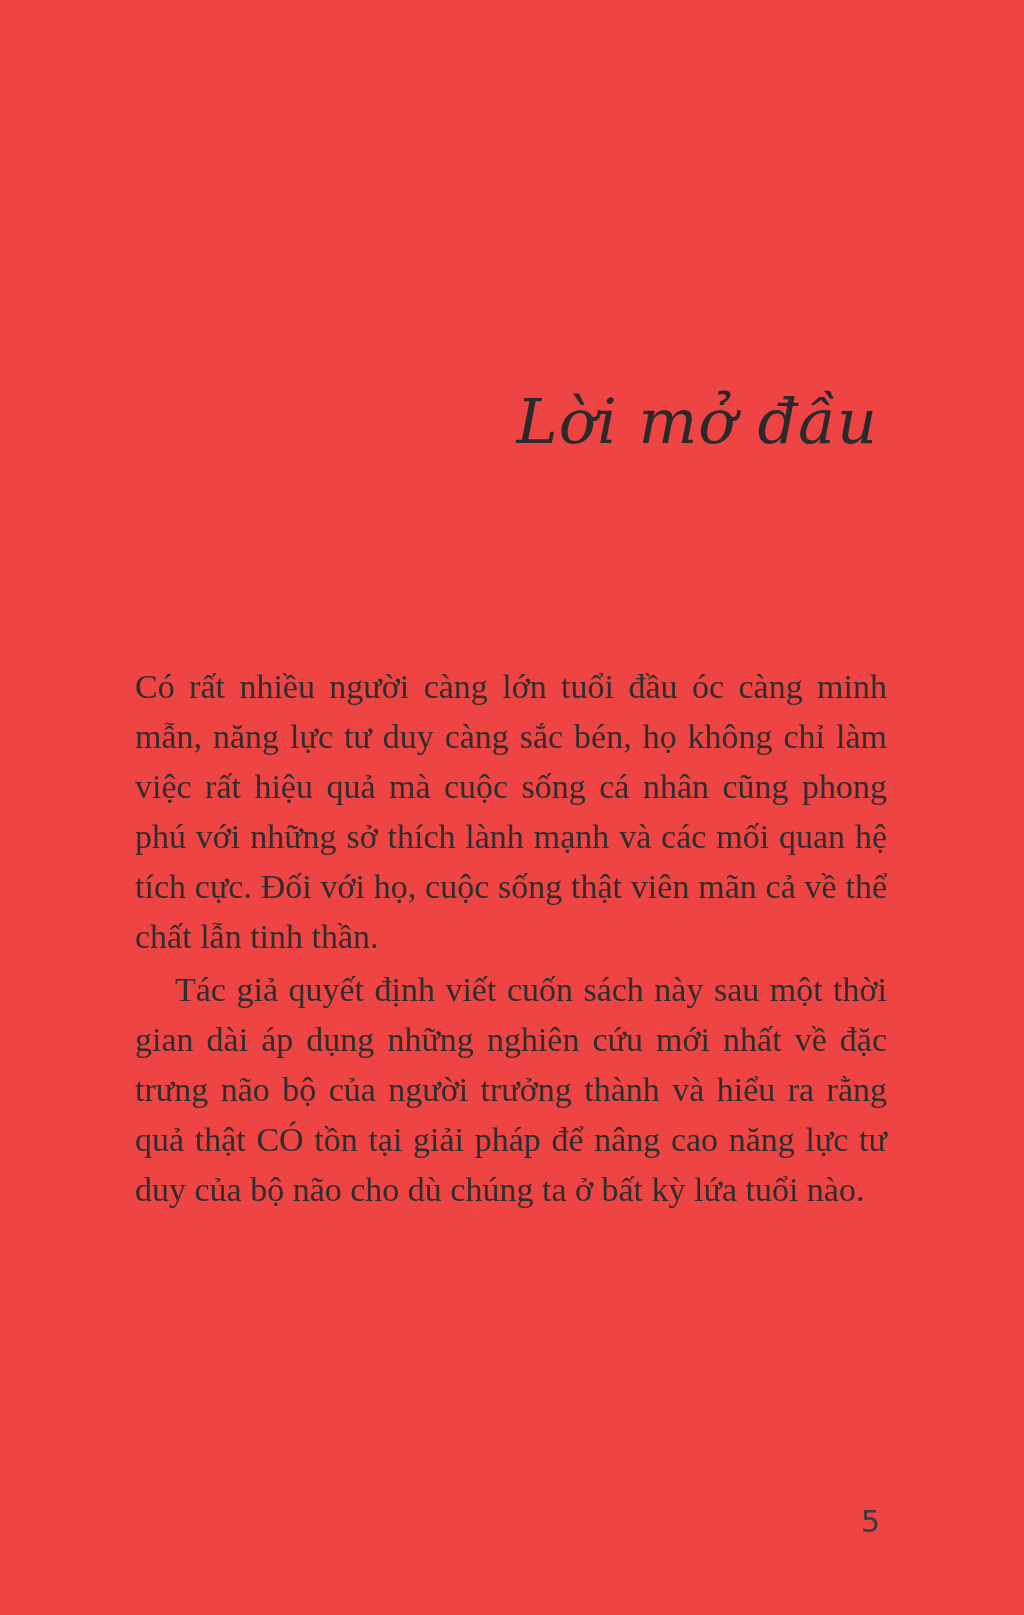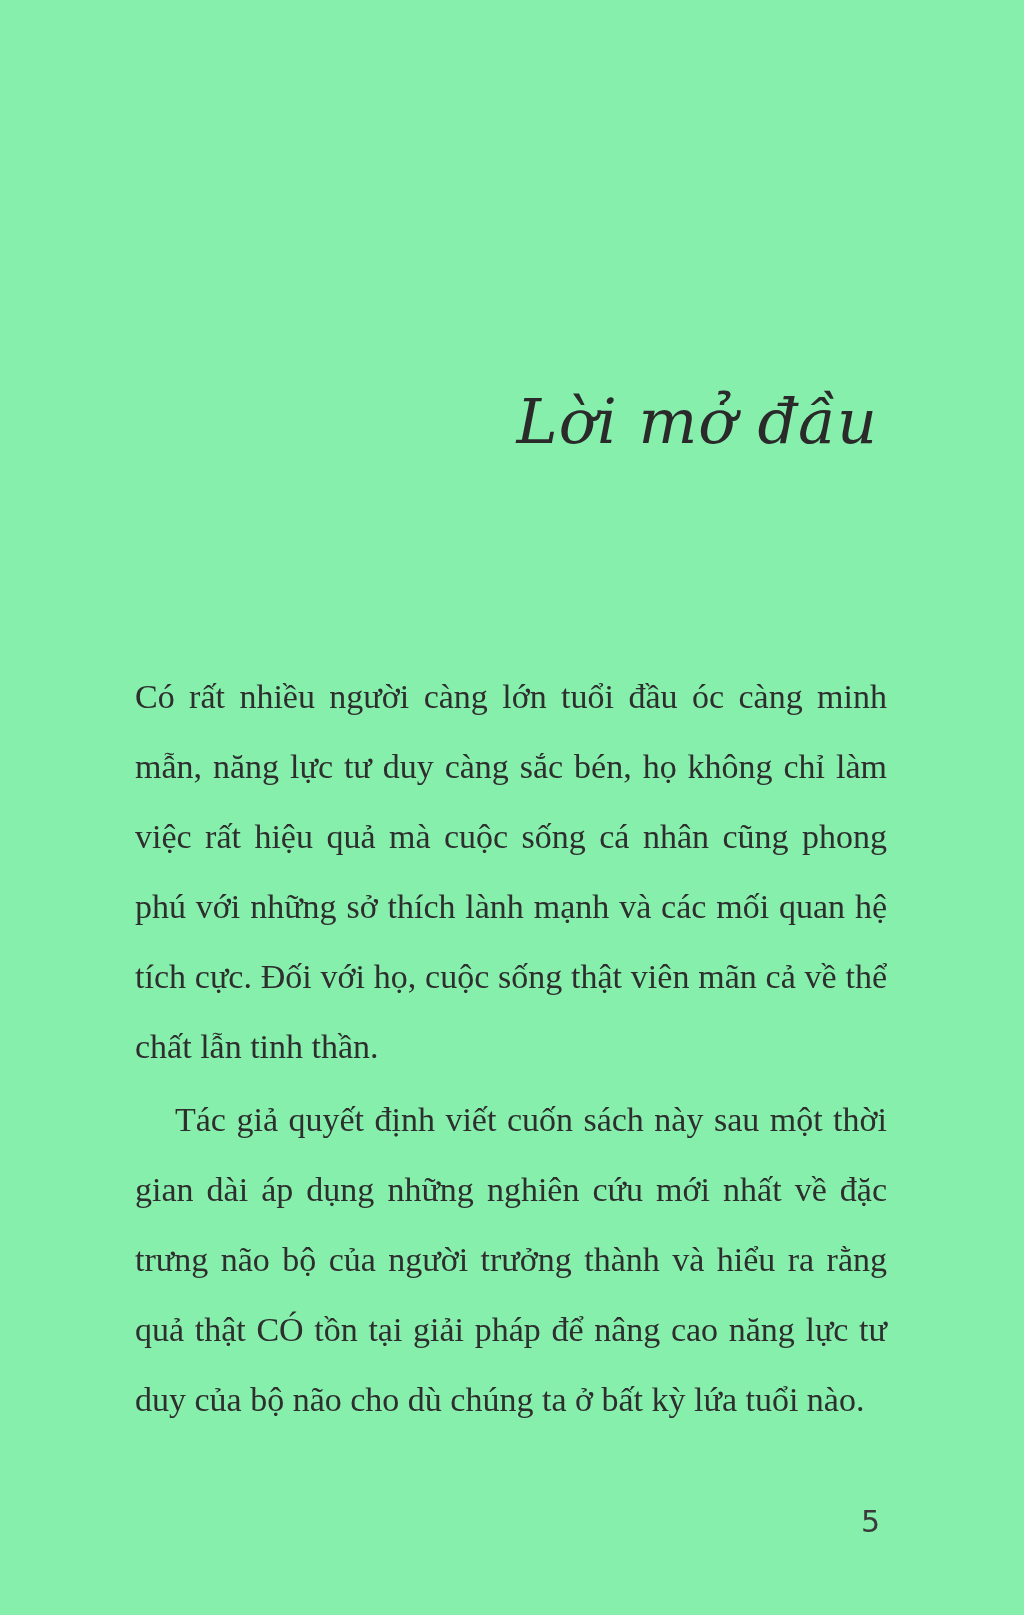--- a/index.html
+++ b/index.html
@@ -9,21 +9,21 @@
   body {
     width: 1024px;
     height: 1615px;
     background: #ffffff;
     position: relative;
     font-family: "Liberation Serif", "DejaVu Serif", serif;
   }
   .page {
     position: absolute;
     inset: 0;
-    background: #86efac;
+    background: #ef4444;
     color: #2e2e2e;
     overflow: hidden;
   }
   .chapter-title {
     position: absolute;
     top: 388px;
     right: 146px;
     margin: 0;
     font-family: "DejaVu Serif", serif;
     font-style: italic;
@@ -33,21 +33,21 @@
     color: #2a2a2a;
     letter-spacing: 1px;
     white-space: nowrap;
   }
   .body-text {
     position: absolute;
     left: 135px;
     top: 662px;
     width: 752px;
     font-size: 34px;
-    line-height: 70px;
+    line-height: 50px;
     color: #2e2e2e;
     text-align: justify;
   }
   .para {
     margin: 0 0 3px 0;
     text-indent: 40px;
   }
   .para.first {
     text-indent: 0;
   }

